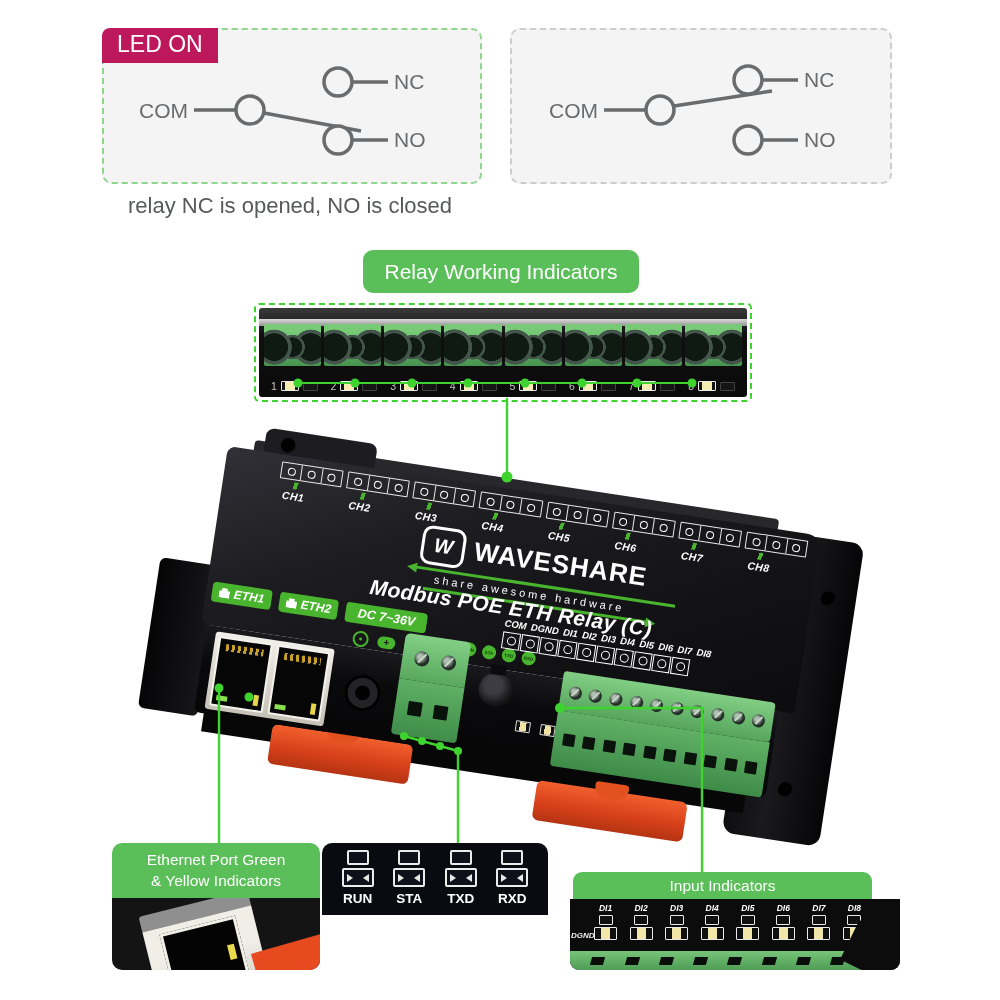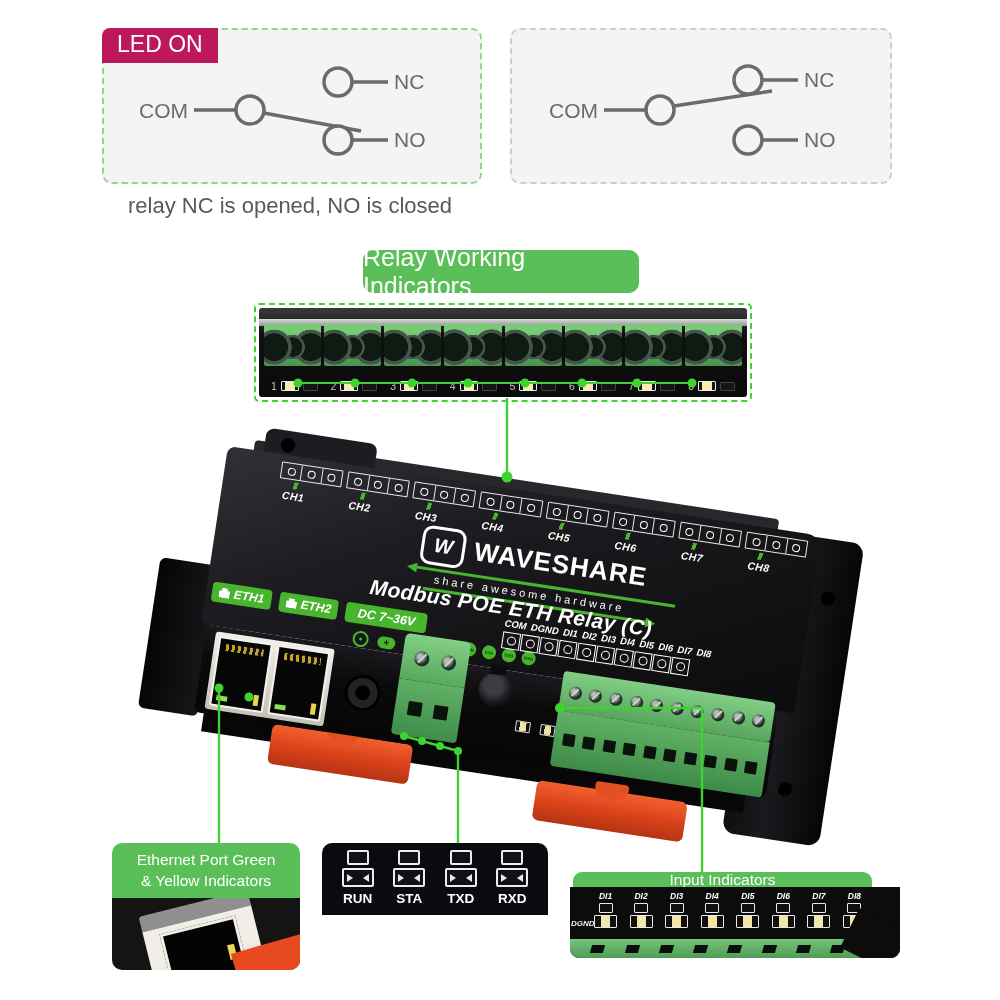--- a/index.html
+++ b/index.html
@@ -16,21 +16,21 @@
   .panel svg{position:absolute;left:0;top:0}
   .dg{stroke:#6a6b6d;stroke-width:3.5;fill:none}
   .dgc{stroke:#6a6b6d;stroke-width:3.5;fill:#f4f4f4}
   .dgt{fill:#6a6b6d;font-size:21px;font-family:"Liberation Sans",sans-serif}
   .cap{position:absolute;width:380px;text-align:center;font-size:22px;color:#58595b}
   #cap-on{left:100px;top:193px}
   #cap-off{left:508px;top:193px}
 
   
   .pilltitle{position:absolute;left:363px;top:250px;width:276px;height:43px;background:#5bbf59;border-radius:10px;
-     color:#fff;font-size:25px;display:flex;align-items:center;justify-content:center}
+     color:#fff;font-size:21px;display:flex;align-items:center;justify-content:center}
   .stripbox{position:absolute;left:254px;top:303px;width:494px;height:95px;border:2.5px dashed #3fd32f;border-radius:5px}
   .stripphoto{position:absolute;inset:3px;border-radius:3px;overflow:hidden;
      background:linear-gradient(180deg,#3a3a3a,#101010 30%,#0a0a0a)}
   .rail{position:absolute;left:0;right:0;top:11px;height:7px;background:linear-gradient(#dadada,#969696)}
   .tgroups{position:absolute;left:5px;right:5px;top:16px;height:42px;display:flex;gap:3px}
   .tgroup{flex:1;border-radius:2px;background:
      radial-gradient(circle at 18% 55%, #0f1a12 0 26%, #43554a 27% 33%, transparent 34%),
      radial-gradient(circle at 50% 55%, #0f1a12 0 26%, #43554a 27% 33%, transparent 34%),
      radial-gradient(circle at 82% 55%, #0f1a12 0 26%, #43554a 27% 33%, transparent 34%),
      linear-gradient(180deg,#79ca77 0 18%,#5cae60 60%,#47934f)}
@@ -138,39 +138,39 @@
   .t10top .screwb{width:13px;height:13px}
   .t10front{height:56px;background:linear-gradient(180deg,#60b166,#3e8b48);border-radius:0 0 4px 4px;
      display:flex;align-items:center;justify-content:space-evenly}
   .t10front .sqhole{width:12px;height:12px}
 
   
   .overlay{position:absolute;left:0;top:0;pointer-events:none}
 
   
   .card{position:absolute;border-radius:10px;overflow:hidden}
-  #cardEth{left:112px;top:843px;width:188px;height:127px}
+  #cardEth{left:112px;top:843px;width:208px;height:127px}
   #cardComm{left:322px;top:843px;width:226px;height:127px}
   .clabel{height:55px;background:#5bbf59;color:#fff;display:flex;flex-direction:column;align-items:center;
      justify-content:center;font-size:15.5px;line-height:1.32}
   .cphoto{position:relative;height:72px;background:#141414;overflow:hidden}
   .rjbig{position:absolute;left:36px;top:4px;width:112px;height:92px;transform:rotate(-14deg);border-radius:3px;
      background:linear-gradient(180deg,#8f8f8f 0 17%,#f1eee8 18% 55%,#d6d2c8)}
   .rjhole{position:absolute;left:16px;top:22px;width:72px;height:58px;background:#040404;border:3px solid #f2efe7}
   .rjy{position:absolute;right:5px;top:24px;width:7px;height:15px;background:#ead94f}
   .redbit{position:absolute;right:-16px;bottom:-20px;width:80px;height:48px;background:#e84a20;transform:rotate(-16deg)}
   .commgrid{display:flex;justify-content:space-evenly;align-items:flex-start;padding-top:7px;background:#0a0a11;height:65px}
   .commcol{display:flex;flex-direction:column;align-items:center;gap:3px}
   .chipS{width:18px;height:11px;border:2px solid #ececec;border-radius:2px;background:#10101a}
   .chipB{width:28px;height:15px;border:2px solid #ececec;border-radius:2px;background:#10101a;position:relative}
   .chipB::before{content:"";position:absolute;left:3px;top:3.5px;border:4px solid transparent;border-left:6px solid #e8e8e8}
   .chipB::after{content:"";position:absolute;right:3px;top:3.5px;border:4px solid transparent;border-right:6px solid #e8e8e8}
   .commlbl{color:#fff;font-size:13.5px;margin-top:1px}
   #cardInput{position:absolute;left:570px;top:872px;width:330px;height:98px}
-  .inlabel{margin:0 28px 0 3px;height:15px;background:#5bbf59;border-radius:9px 9px 0 0;color:#fff;font-size:15.5px;
+  .inlabel{margin:0 28px 0 3px;height:27px;background:#5bbf59;border-radius:9px 9px 0 0;color:#fff;font-size:15.5px;
      display:flex;align-items:center;justify-content:center}
   .inphoto{position:relative;height:71px;background:#0c0c0c;border-radius:0 0 9px 9px;overflow:hidden}
   .dgnd{position:absolute;left:1px;top:32px;color:#f0f0f0;font-size:8px;font-weight:bold;font-style:italic}
   .dicols{position:absolute;left:24px;right:34px;top:4px;display:flex;justify-content:space-between}
   .dicol{display:flex;flex-direction:column;align-items:center;gap:2px}
   .dilbl{color:#fff;font-size:8.5px;font-weight:bold;font-style:italic}
   .chipS2{width:12px;height:8px;border:1.5px solid #eaeaea;border-radius:1px;background:#101010}
   .chipB2{width:21px;height:11px;border:1.5px solid #eaeaea;border-radius:1px;
      background:linear-gradient(90deg,#101010 28%,#f2e6a8 28% 72%,#101010 72%)}
   .greenstrip{position:absolute;left:0;right:0;bottom:0;height:19px;display:flex;align-items:center;justify-content:space-evenly;

